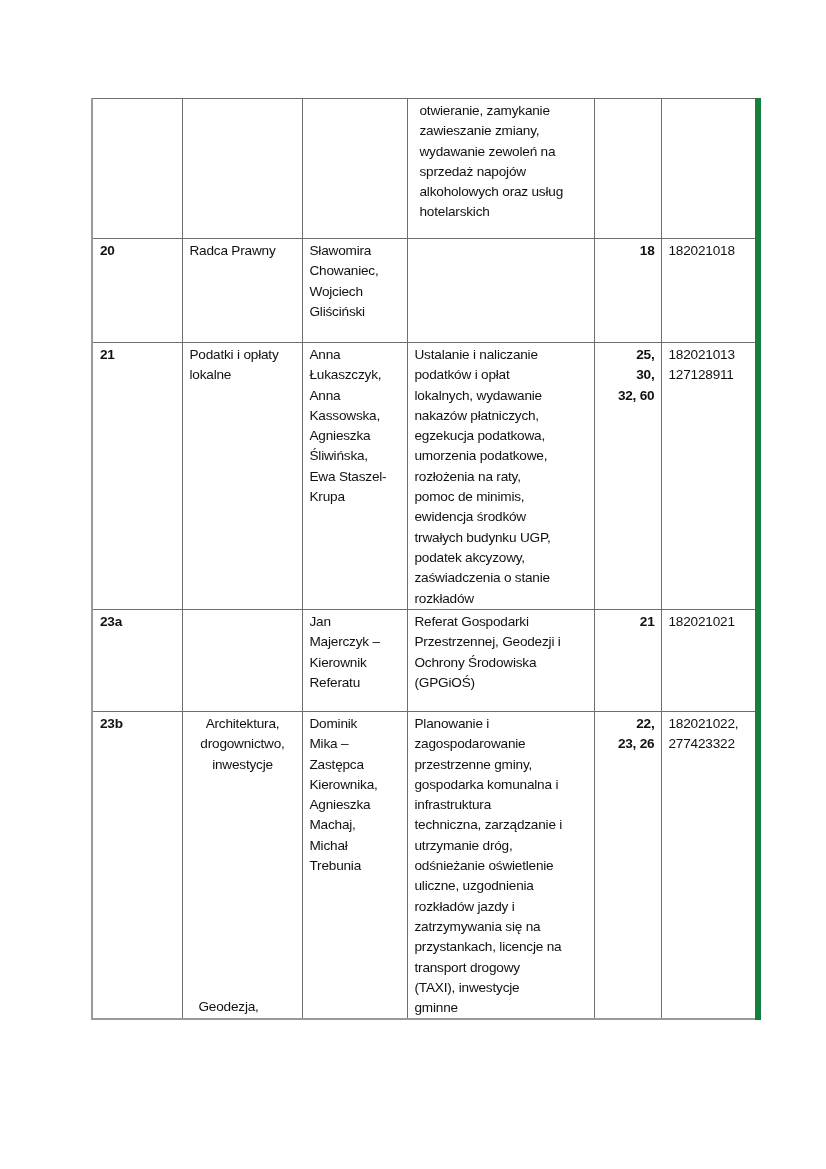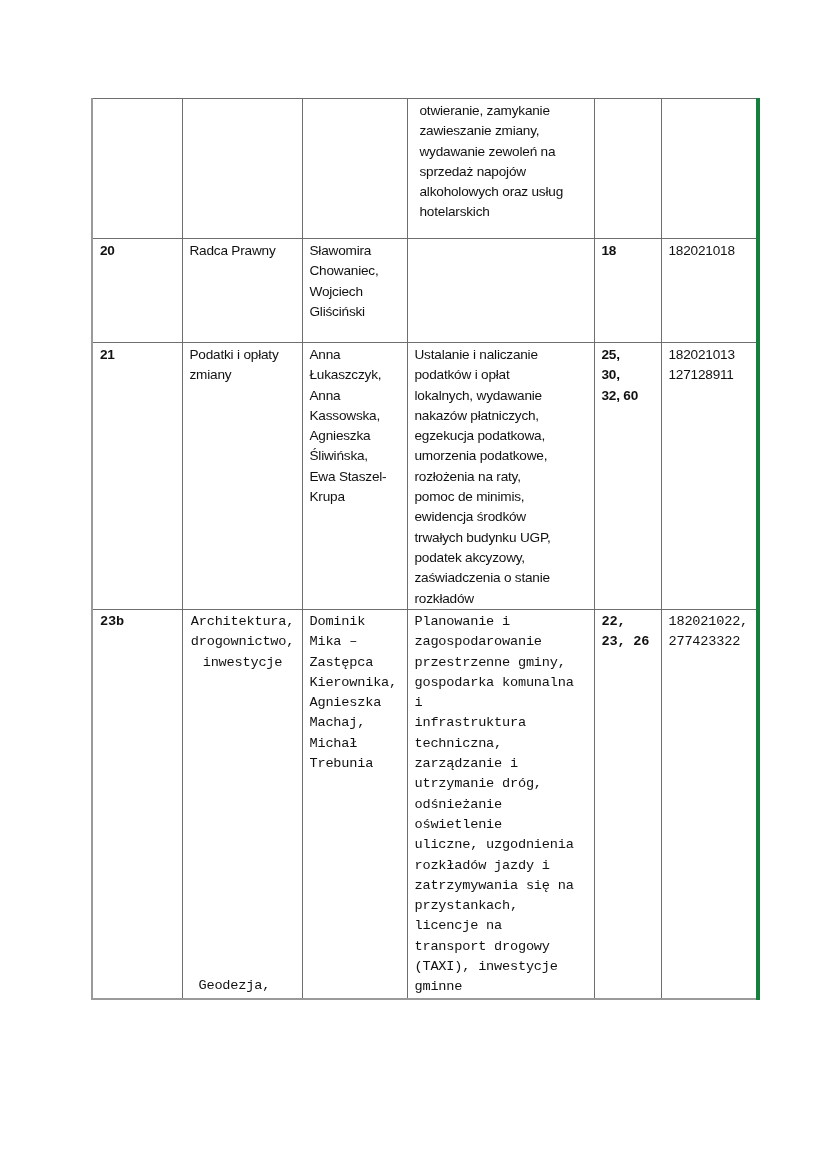--- a/index.html
+++ b/index.html
@@ -4,25 +4,25 @@
 <style>
   html, body { margin: 0; padding: 0; background: #ffffff; }
   body { width: 826px; height: 1169px; position: relative; overflow: hidden;
          font-family: "Liberation Sans", sans-serif; color: #111; }
   .page { position: absolute; left: 0; top: 0; width: 826px; height: 1169px; }
   table.doc { position: absolute; left: 91px; top: 98px; border-collapse: collapse;
               table-layout: fixed; width: 666px; }
   table.doc td { border: 1px solid #6e6e6e; vertical-align: top; padding: 2px 6px 0 7px;
                  font-size: 13.6px; line-height: 20.3px; letter-spacing: -0.2px; overflow: hidden; }
   table.doc tr:first-child td { border-top: 1.5px solid #6e6e6e; padding-left: 12px; }
-  table.doc tr:last-child td { border-bottom: 2px solid #9a9a9a; font-family: Liberation Mono, monospace; }
+  table.doc tr:last-child td { border-bottom: 2px solid #9a9a9a; }
   table.doc td:first-child { border-left: 2px solid #9a9a9a; }
-  table.doc td:last-child { border-right: 4px solid #15803d; margin-left: 22px; }
+  table.doc td:last-child { border-right: 6px solid #15803d; margin-left: 22px; }
   td.num { font-weight: bold; font-size: 16px; padding-left: 6px; }
-  td.ids { text-align: left; font-weight: bold; font-size: 16px; line-height: 21px; padding-top: 3px; }
+  td.ids { text-align: right; font-weight: bold; font-size: 16px; line-height: 21px; padding-top: 3px; }
   td.codes { padding-left: 8px; }
   .bottom-label { position: absolute; bottom: 1px; left: 16px; }
   td.rel { position: relative; text-align: center; }
   .txt { white-space: pre-line; }
 </style>
 </head>
 <body>
 
 <div class="page">
   <table class="doc">
@@ -55,21 +55,21 @@
 Chowaniec,
 Wojciech
 Gliściński</td>
         <td class="txt"></td>
         <td class="ids txt">18</td>
         <td class="codes txt">182021018</td>
       </tr>
       <tr style="height:267px">
         <td class="num">21</td>
         <td class="txt">Podatki i opłaty
-zmiany</td>
+lokalne</td>
         <td class="txt">Anna
 Łukaszczyk,
 Anna
 Kassowska,
 Agnieszka
 Śliwińska,
 Ewa Staszel-
 Krupa</td>
         <td class="txt">Ustalanie i naliczanie
 podatków i opłat
@@ -82,20 +82,34 @@
 ewidencja środków
 trwałych budynku UGP,
 podatek akcyzowy,
 zaświadczenia o stanie
 rozkładów</td>
         <td class="ids txt">25,
 30,
 32, 60</td>
         <td class="codes txt">182021013
 127128911</td>
+      </tr>
+      <tr style="height:102px">
+        <td class="num">23a</td>
+        <td class="txt"></td>
+        <td class="txt">Jan
+Majerczyk –
+Kierownik
+Referatu</td>
+        <td class="txt">Referat Gospodarki
+Przestrzennej, Geodezji i
+Ochrony Środowiska
+(GPGiOŚ)</td>
+        <td class="ids txt">21</td>
+        <td class="codes txt">182021021</td>
       </tr>
       <tr style="height:306px">
         <td class="num">23b</td>
         <td class="rel">
           <span class="txt">Architektura,
 drogownictwo,
 inwestycje</span>
           <span class="bottom-label">Geodezja,</span>
         </td>
         <td class="txt">Dominik

